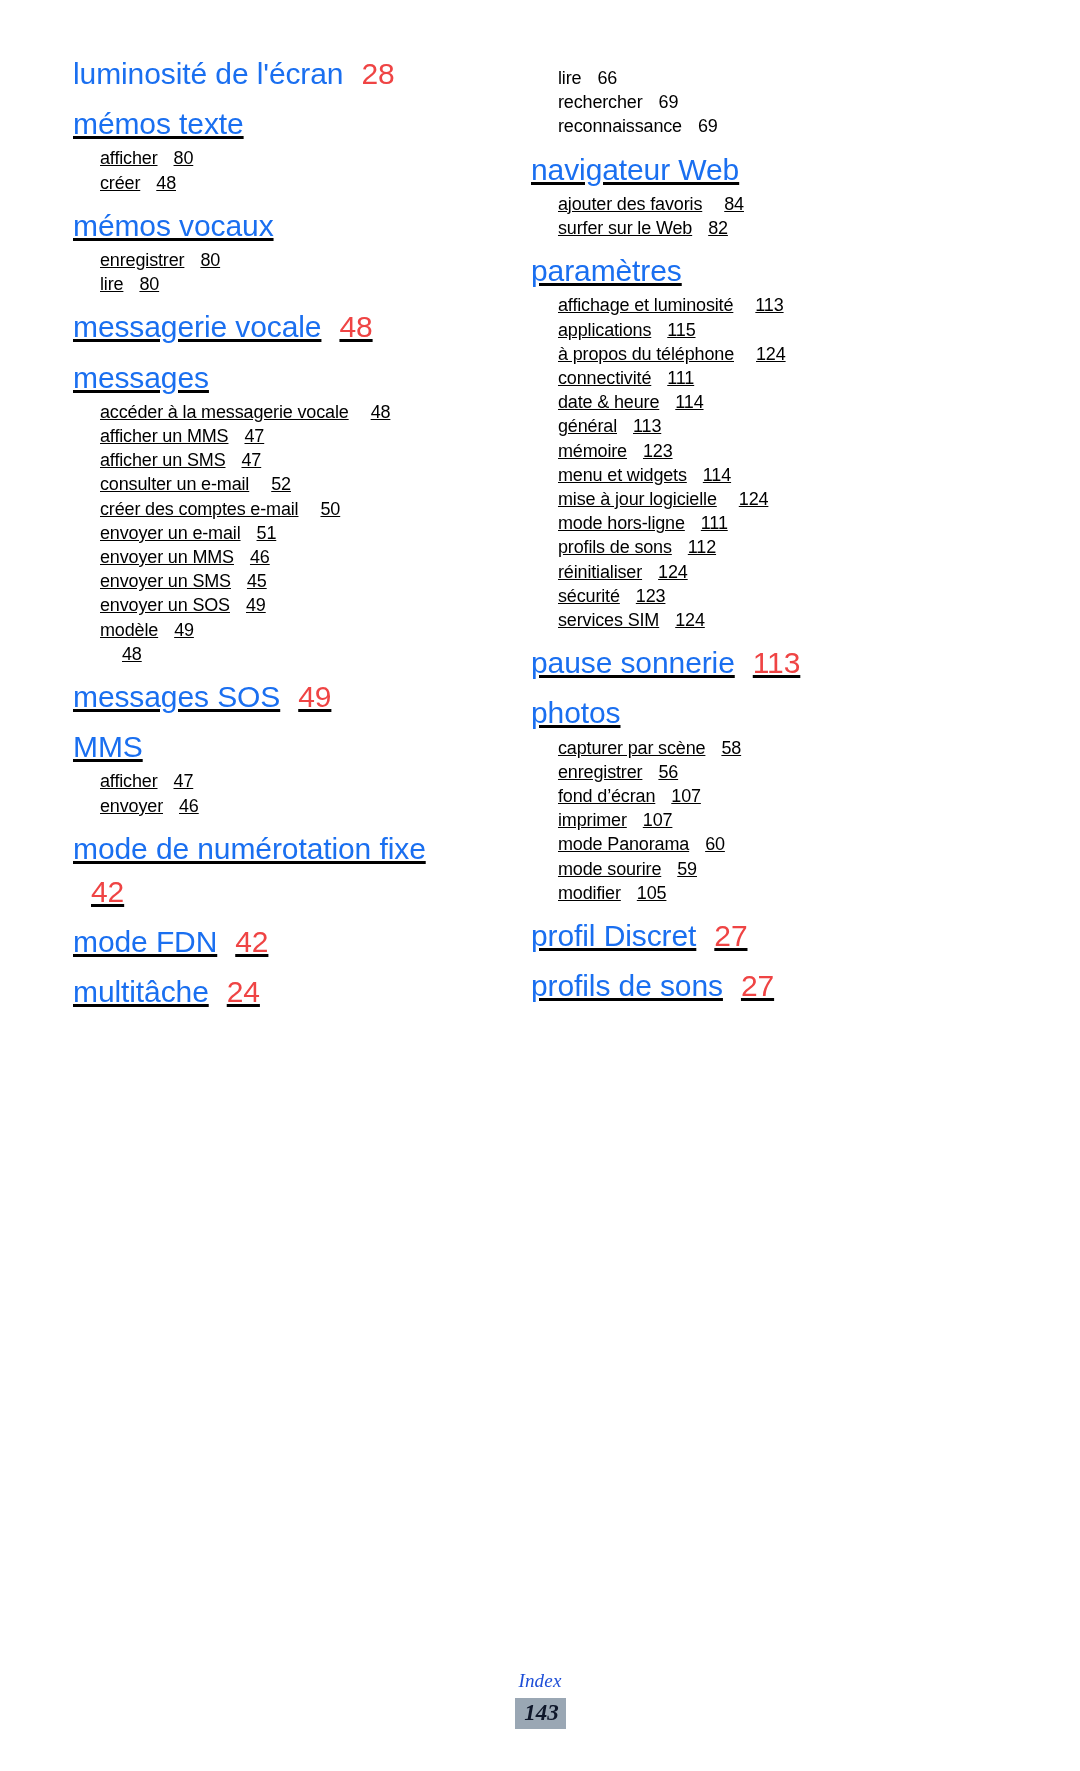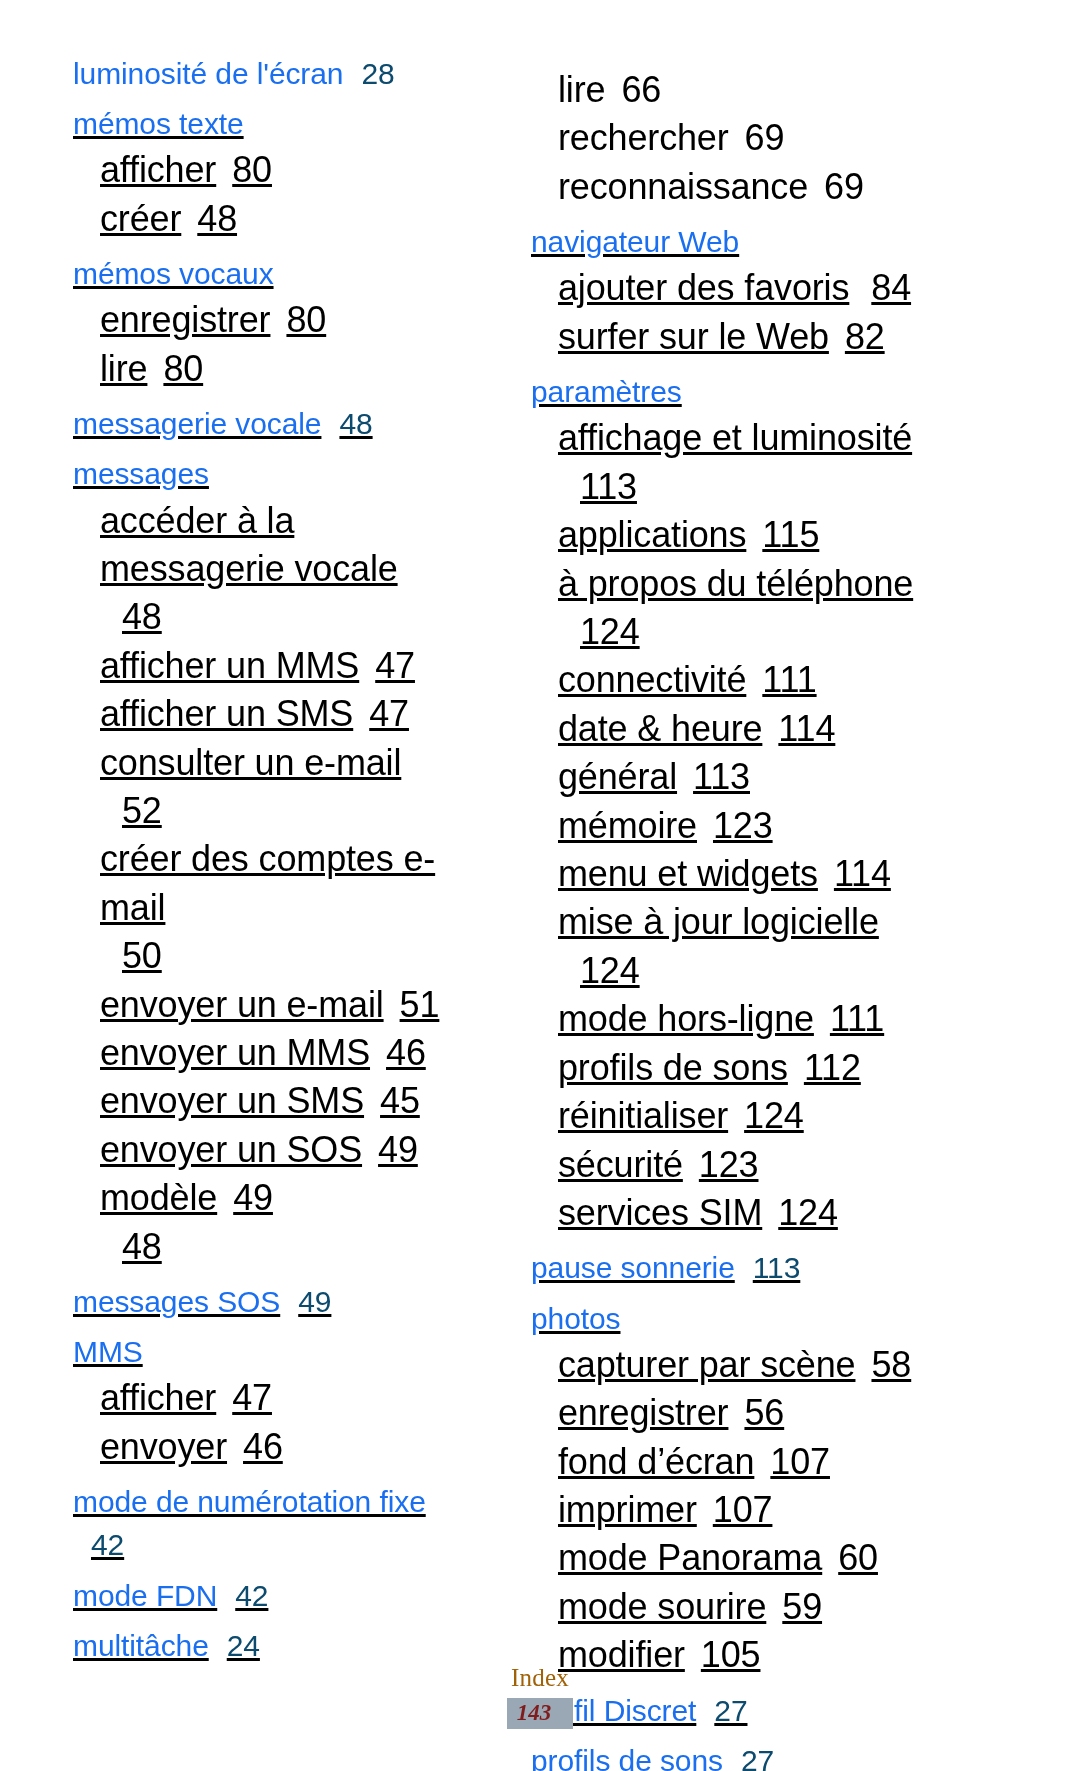--- a/index.html
+++ b/index.html
@@ -54,35 +54,35 @@
     letter-spacing: -0.1px;
     margin: 0 0 1px 0;
     padding-left: 33px;
     text-indent: -0px;
   }
   .group-head .head-term {
     color: #1a6ff0;
     white-space: normal;
   }
   .group-head .head-page {
-    color: #0c4a6e;
+    color: #ef4444;
     margin-left: 18px;
     white-space: nowrap;
   }
 
   .sub-list {
     list-style: none;
     margin: 0;
     padding: 0 0 0 60px;
   }
   .sub-item {
     display: flex;
     align-items: flex-end;
     flex-wrap: wrap;
-    font-size: 36px;
+    font-size: 18px;
     line-height: 1.345;
     color: #000000;
     letter-spacing: -0.15px;
   }
   .sub-item .sub-term {
     white-space: normal;
   }
   .sub-item .sub-page {
     margin-left: 16px;
     white-space: nowrap;
@@ -102,35 +102,36 @@
 
   
   .footer {
     position: absolute;
     left: 0;
     right: 0;
     bottom: 42px;
     text-align: center;
   }
   .footer-label {
-    font-size: 25px;
-    color: #a16207;
+    font-size: 19px;
+    color: #1d4ed8;
+    font-style: italic;
     font-family: "Liberation Serif", "DejaVu Serif", serif;
     margin-bottom: 6px;
     letter-spacing: 0.2px;
   }
   .page-badge {
     display: inline-block;
     background: #9aa7b4;
-    color: #7f1d1d;
+    color: #0f172a;
     font-size: 23px;
     font-style: italic;
     font-weight: 700;
     font-family: "Liberation Serif", "DejaVu Serif", serif;
-    padding: 3px 21px 5px 9px;
+    padding: 3px 6px 5px 9px;
     line-height: 1;
     min-width: 36px;
   }
 </style>
 </head>
 <body>
 
 <div class="page">
 
   <div class="index-columns">

